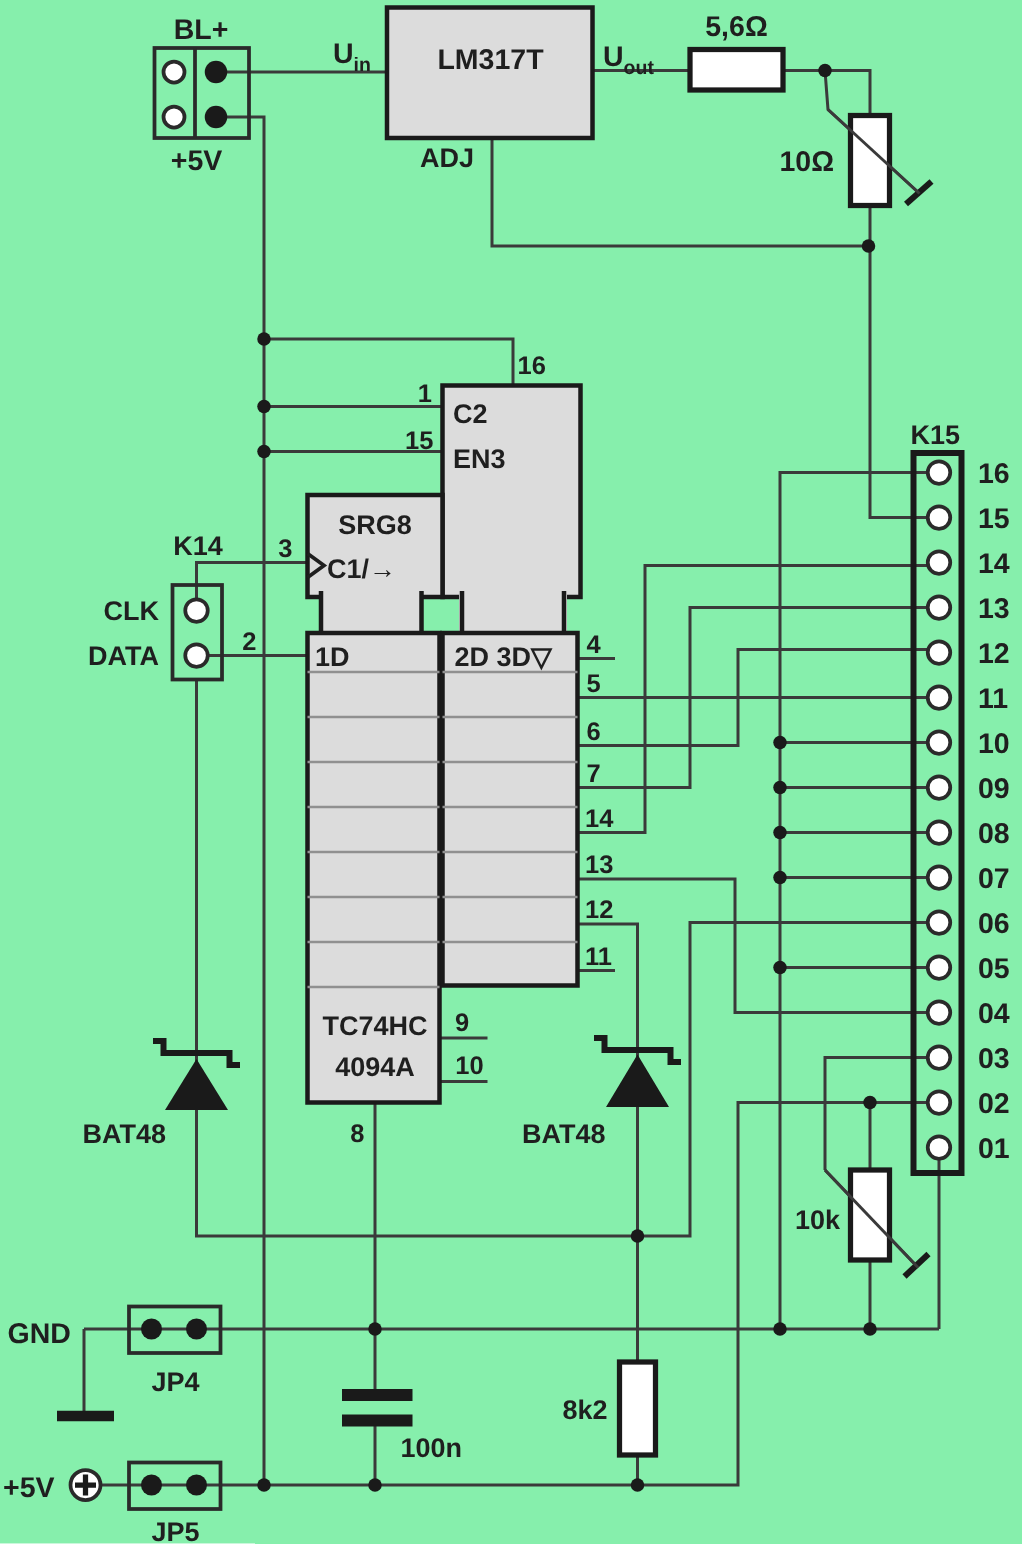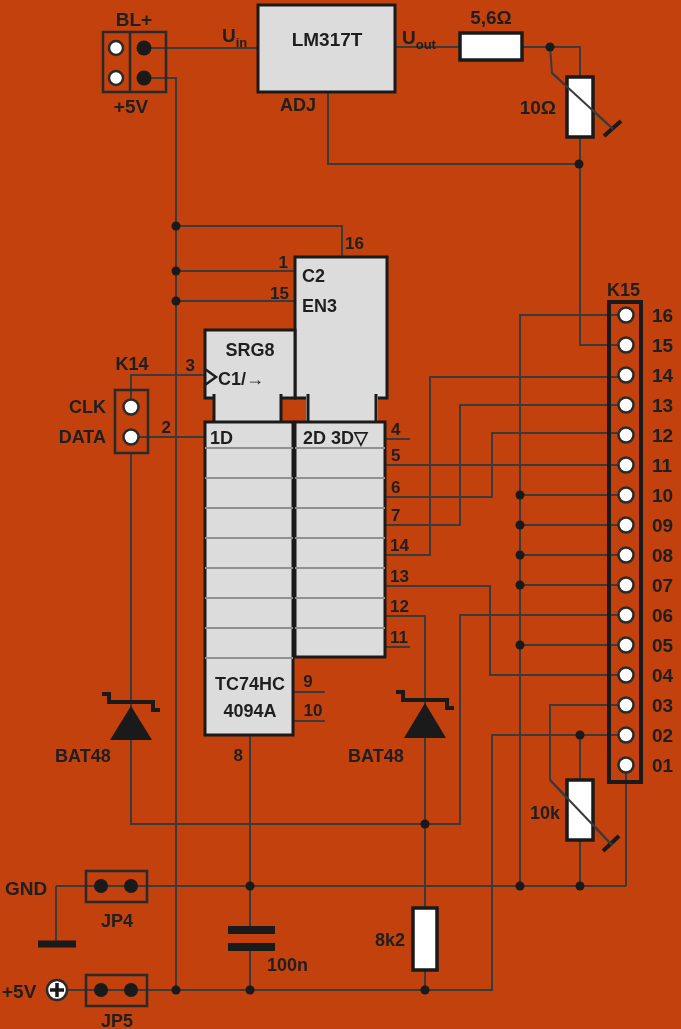--- a/index.html
+++ b/index.html
@@ -1,16 +1,16 @@
 <!DOCTYPE html>
 <html><head>
 <meta charset="utf-8">
 <style>
   html,body{margin:0;padding:0;background:#ffffff;}
-  #stage{position:relative;width:681px;height:1029px;background:#c2410c;
+  #stage{position:relative;width:681px;height:1029px;background:#86efac;
          font-family:"Liberation Sans",sans-serif;}
   svg{display:block}
   text{font-family:"Liberation Sans",sans-serif;font-weight:bold;fill:#1f1f1f;}
   .wire{stroke:#3a3a3a;stroke-width:2;fill:none;}
   .wire-thick{stroke:#1a1a1a;stroke-width:4;fill:none;}
   .box-thin{stroke:#2a2a2a;stroke-width:2.5;fill:none;}
   .box-comp{stroke:#1a1a1a;stroke-width:3.5;fill:#ffffff;}
   .box-ic{stroke:#1a1a1a;stroke-width:3;fill:#dcdcdc;}
   .rowline{stroke:#909090;stroke-width:1.8;}
   .dot{fill:#1a1a1a;}

